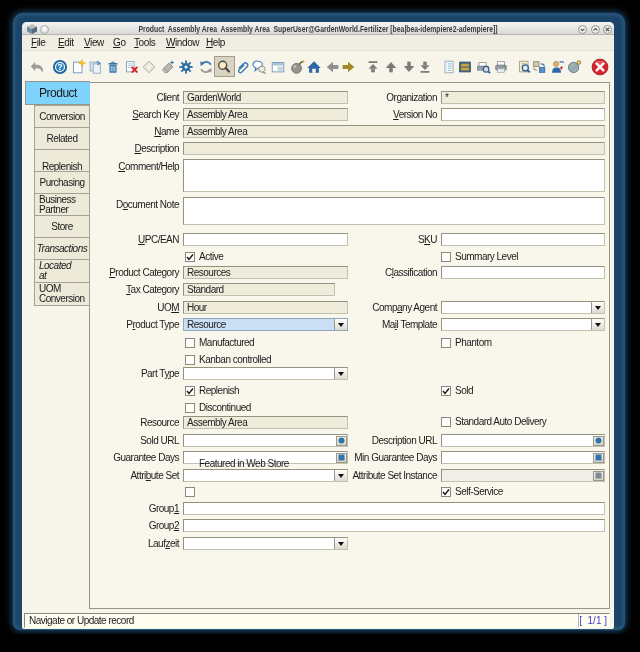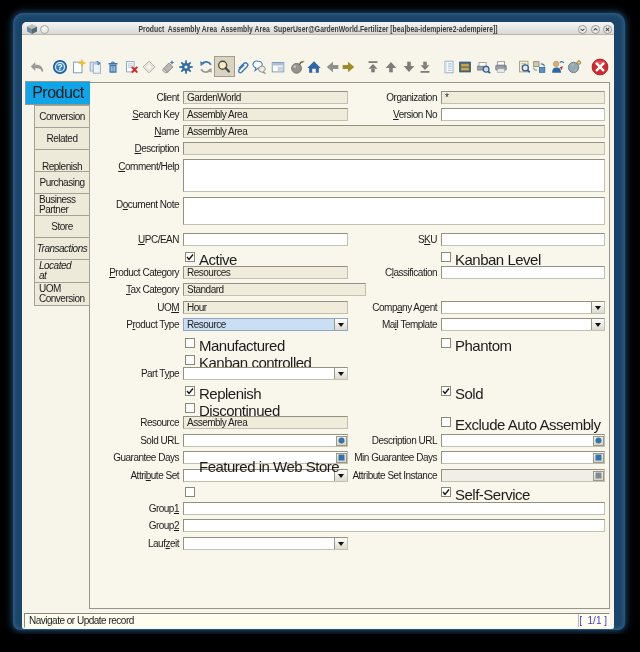--- a/index.html
+++ b/index.html
@@ -12,32 +12,32 @@
 #title{position:absolute;left:0;top:1px;width:592px;text-align:center;font-size:9.5px;color:#3a3a3a;font-weight:bold;white-space:nowrap;transform:scaleX(0.72);transform-origin:296px 0}
 #menubar{position:absolute;left:0;top:13px;width:592px;height:16px;background:#f0ede3;border-bottom:1px solid #e3e0d4}
 .mi{position:absolute;top:2px;font-size:10px;letter-spacing:-0.4px;color:#1b1b1b}
 .mi u{text-decoration:underline}
 #toolbar{position:absolute;left:0;top:29px;width:592px;height:31px;background:#f7f4ea}
 .tbi{position:absolute;top:8px;width:16px;height:16px}
 #main{position:absolute;left:0;top:60px;width:592px;height:530px;background:#f7f4ea}
 #panel{position:absolute;left:67px;top:60px;width:521px;height:527px;border:1px solid #98958a;background:#f9f6ec}
 .tab{position:absolute;left:12px;width:56px;border:1px solid #a5a295;background:#edead9;color:#1a1a1a;font-size:10px;letter-spacing:-0.5px;display:flex;align-items:center;justify-content:center;text-align:center;line-height:10px}
 .tabL{justify-content:flex-start;text-align:left;padding-left:4px}
-#tabProduct{position:absolute;left:3px;top:59px;width:65px;height:24px;background:#0ea5e9;border:1px solid #98958a;border-right:none;z-index:3;color:#1a1a1a;font-size:16px;letter-spacing:-0.5px;display:flex;align-items:center;justify-content:center}
+#tabProduct{position:absolute;left:3px;top:59px;width:65px;height:24px;background:#7dd3fc;border:1px solid #98958a;border-right:none;z-index:3;color:#1a1a1a;font-size:12px;letter-spacing:-0.5px;display:flex;align-items:center;justify-content:center}
 .lbl{position:absolute;width:132px;text-align:right;font-size:10px;letter-spacing:-0.5px;color:#1c1c1c;line-height:13px;white-space:nowrap}
 .lbl u{text-decoration:underline}
 .fld{position:absolute;height:13px;border:1px solid;border-color:#93917f #c2c0ae #c2c0ae #93917f;background:#efecdb;font-size:10px;letter-spacing:-0.5px;color:#222;line-height:11px;padding:0 3px;white-space:nowrap}
 .wht{background:#fff}
 .blue{background:#cbdff4;border-color:#8fa6bc}
 .ml{position:absolute;border:1px solid;border-color:#93917f #c2c0ae #c2c0ae #93917f;background:#fff}
 .dd{position:absolute;right:0;top:0;bottom:0;width:13px;background:linear-gradient(#fefefc,#dcdad0);border-left:1px solid #9b988a}
 .dd:after{content:"";position:absolute;left:3px;top:4px;border-left:3.5px solid transparent;border-right:3.5px solid transparent;border-top:4px solid #111}
 .fb{position:absolute;right:0.5px;top:0.5px;width:11px;height:10px;background:linear-gradient(#f2f0e8,#d8d5c8);border:1px solid #9b988a}
 .cb{position:absolute;width:10px;height:10px;border:1px solid #8b8977;background:#fff}
-.cbl{position:absolute;font-size:15px;letter-spacing:-0.5px;color:#1c1c1c;white-space:nowrap}
+.cbl{position:absolute;font-size:10px;letter-spacing:-0.5px;color:#1c1c1c;white-space:nowrap}
 #status{position:absolute;left:2px;top:591px;width:586px;height:15px;background:#fffdf0;border:1px solid;border-color:#8a887a #fdfcf2 #fdfcf2 #8a887a;font-size:10px;letter-spacing:-0.5px;color:#222;line-height:14px;padding-left:4px}
 #statR{position:absolute;right:2px;top:0px;color:#3b3bd9;line-height:13px;font-size:10px;letter-spacing:0}
 #statDiv{position:absolute;right:30px;top:0px;bottom:0px;width:1px;background:#b9b7a8;box-shadow:1px 0 0 #fff}
 .itx{font-style:italic}
 </style>
 </head>
 <body>
 <div id="glow"></div>
 <div id="clipB"></div>
 <div id="win">
@@ -58,20 +58,29 @@
         <path d="M2.6 3.8 L4.5 5.6 L6.4 3.8" stroke="#4d4d48" stroke-width="1.1" fill="none"></path>
       </svg>
     <svg style="position:absolute;left:568.5px;top:3px" width="9" height="9" viewBox="0 0 9 9">
         <circle cx="4.5" cy="4.5" r="4" fill="#ededeb" stroke="#97978f"></circle>
         <path d="M2.6 5.4 L4.5 3.6 L6.4 5.4" stroke="#4d4d48" stroke-width="1.1" fill="none"></path>
       </svg>
     <svg style="position:absolute;left:581px;top:3px" width="9" height="9" viewBox="0 0 9 9">
         <circle cx="4.5" cy="4.5" r="4" fill="#ededeb" stroke="#97978f"></circle>
         <path d="M2.8 2.8 L6.2 6.2 M6.2 2.8 L2.8 6.2" stroke="#4d4d48" stroke-width="1.1" fill="none"></path>
       </svg>
+  </div>
+  <div id="menubar">
+    <span class="mi" style="left:9px"><u>F</u>ile</span>
+    <span class="mi" style="left:36px"><u>E</u>dit</span>
+    <span class="mi" style="left:62px"><u>V</u>iew</span>
+    <span class="mi" style="left:91px"><u>G</u>o</span>
+    <span class="mi" style="left:112px"><u>T</u>ools</span>
+    <span class="mi" style="left:144px"><u>W</u>indow</span>
+    <span class="mi" style="left:184px"><u>H</u>elp</span>
   </div>
   <div id="toolbar">
     <div style="position:absolute;left:192px;top:5px;width:21px;height:21px;background:#d9d4c1;border:1px solid #a29d89"></div>
     <svg class="tbi" style="left:7px" viewBox="0 0 18 18">
         <path d="M16 14 C16 8 11 6 7 6.5 L7 3.5 L2 8.5 L7 13.5 L7 10.5 C11 10 14 11 14 14 Z" fill="#9b9b97"></path>
       </svg>
     <svg class="tbi" style="left:30px" viewBox="0 0 18 18">
         <circle cx="9" cy="9" r="7.2" fill="#2f7fc1" stroke="#1e5d96" stroke-width="1.4"></circle>
         <circle cx="9" cy="9" r="5" fill="none" stroke="#fff" stroke-width="1.2"></circle>
         <text x="9" y="12.6" font-size="10" font-weight="bold" fill="#fff" text-anchor="middle" font-family="Liberation Sans">?</text>
@@ -260,27 +269,27 @@
     <div class="fld wht" style="left:161px;top:211px;width:165px"></div>
   <div class="lbl" style="left:283px;top:211px">S<u>K</u>U</div>
     <div class="fld wht" style="left:419px;top:211px;width:164px"></div>
   <div class="cb" style="left:163px;top:230px">
       <svg class="ckm" width="8" height="8" style="position:absolute;left:0px;top:0px">
         <path d="M1 4 L3 6.5 L7 1.5" stroke="#151515" stroke-width="1.4" fill="none"></path>
       </svg>
     </div>
     <div class="cbl" style="left:177px;top:229px">Active</div>
   <div class="cb" style="left:419px;top:230px"></div>
-    <div class="cbl" style="left:433px;top:229px">Kanban Level</div>
+    <div class="cbl" style="left:433px;top:229px">Summary Level</div>
   <div class="lbl" style="left:25px;top:244px"><u>P</u>roduct Category</div>
     <div class="fld" style="left:161px;top:244px;width:165px">Resources</div>
   <div class="lbl" style="left:283px;top:244px">C<u>l</u>assification</div>
     <div class="fld wht" style="left:419px;top:244px;width:164px"></div>
   <div class="lbl" style="left:25px;top:261px"><u>T</u>ax Category</div>
-    <div class="fld" style="left:161px;top:261px;width:183px">Standard</div>
+    <div class="fld" style="left:161px;top:261px;width:152px">Standard</div>
   <div class="lbl" style="left:25px;top:279px">UO<u>M</u></div>
     <div class="fld" style="left:161px;top:279px;width:165px">Hour</div>
   <div class="lbl" style="left:283px;top:279px">Comp<u>a</u>ny Agent</div>
     <div class="fld wht" style="left:419px;top:279px;width:164px">
       <div class="dd"></div>
     </div>
   <div class="lbl" style="left:25px;top:296px">P<u>r</u>oduct Type</div>
     <div class="fld blue" style="left:161px;top:296px;width:165px">Resource<div class="dd"></div></div>
   <div class="lbl" style="left:283px;top:296px">Ma<u>i</u>l Template</div>
     <div class="fld wht" style="left:419px;top:296px;width:164px">
@@ -306,21 +315,21 @@
       <svg width="8" height="8" style="position:absolute;left:0px;top:0px">
         <path d="M1 4 L3 6.5 L7 1.5" stroke="#151515" stroke-width="1.4" fill="none"></path>
       </svg>
     </div>
     <div class="cbl" style="left:433px;top:363px">Sold</div>
   <div class="cb" style="left:163px;top:381px"></div>
     <div class="cbl" style="left:177px;top:380px">Discontinued</div>
   <div class="lbl" style="left:25px;top:394px">Resource</div>
     <div class="fld" style="left:161px;top:394px;width:165px">Assembly Area</div>
   <div class="cb" style="left:419px;top:395px"></div>
-    <div class="cbl" style="left:433px;top:394px">Exclude Auto Assembly</div>
+    <div class="cbl" style="left:433px;top:394px">Standard Auto Delivery</div>
   <div class="lbl" style="left:25px;top:412px">Sold URL</div>
     <div class="fld wht" style="left:161px;top:412px;width:165px">
       <div class="fb">
         <svg width="9" height="7" style="position:absolute;left:0;top:0">
           <circle cx="4.5" cy="3.5" r="3" fill="#3173ad"></circle>
         </svg>
       </div>
     </div>
   <div class="lbl" style="left:283px;top:412px">Description URL</div>
     <div class="fld wht" style="left:419px;top:412px;width:164px">

